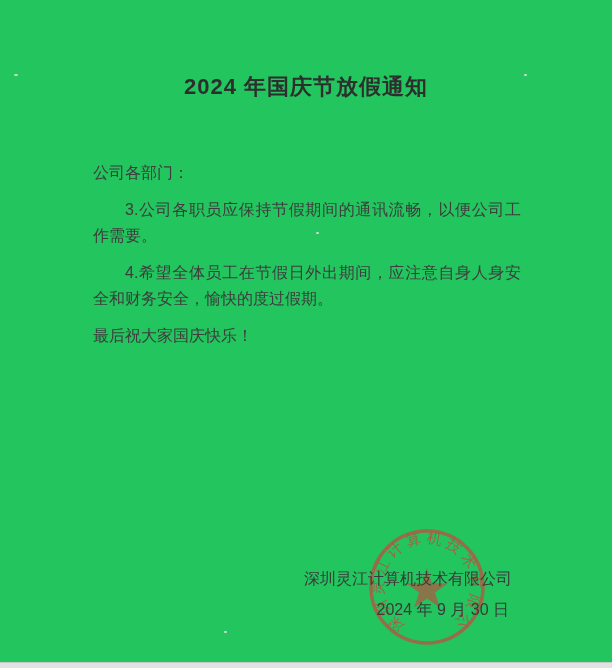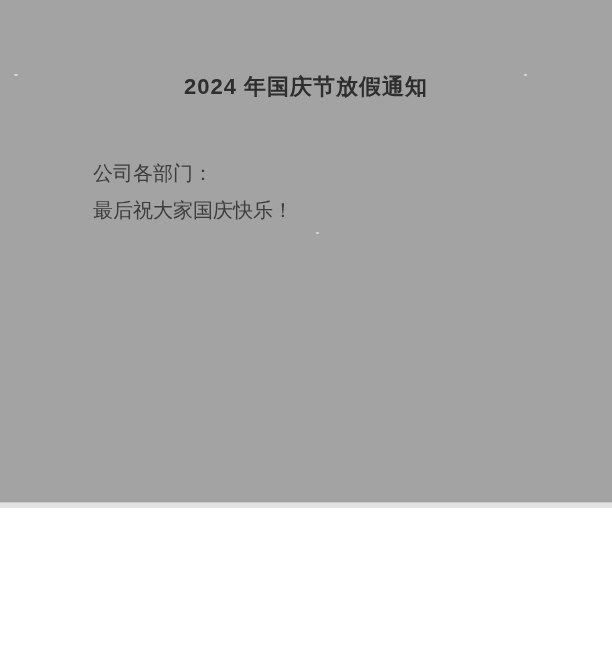--- a/index.html
+++ b/index.html
@@ -1,20 +1,20 @@
 <!DOCTYPE html>
 <html><head>
 <meta charset="utf-8">
 <style>
   html, body { margin: 0; padding: 0; background: #ffffff; }
   .page {
     position: relative;
     width: 612px;
-    height: 508px;
-    background: #a3a3a3;
+    height: 668px;
+    background: #22c55e;
     overflow: hidden;
     font-family: "Liberation Sans", "DejaVu Sans", sans-serif;
     color: #3d3d3d;
     text-decoration: underline;
   }
   .doc-title {
     position: absolute;
     top: 72px;
     left: 0;
     width: 612px;
@@ -23,21 +23,21 @@
     font-size: 22px;
     font-weight: bold;
     letter-spacing: 1px;
     color: #2e2e2e;
   }
   .body-text {
     position: absolute;
     top: 160px;
     left: 93px;
     width: 428px;
-    font-size: 20px;
+    font-size: 16px;
     line-height: 26px;
     text-align: justify;
   }
   .body-text p { margin: 0 0 11px 0; }
   .body-text p.indent { text-indent: 32px; }
   .body-text p.closing { margin-bottom: 0; }
   .signature-block {
     position: absolute;
     top: 563px;
     right: 100px;
@@ -81,20 +81,22 @@
 </style>
 </head>
 <body>
 
 <div class="page">
 
   <h1 class="doc-title">2024 年国庆节放假通知</h1>
 
   <div class="body-text">
     <p>公司各部门：</p>
+    <p class="indent">3.公司各职员应保持节假期间的通讯流畅，以便公司工作需要。</p>
+    <p class="indent">4.希望全体员工在节假日外出期间，应注意自身人身安全和财务安全，愉快的度过假期。</p>
     <p class="closing">最后祝大家国庆快乐！</p>
   </div>
 
   <div class="signature-block">
     <div class="sig-company">深圳灵江计算机技术有限公司</div>
     <div class="sig-date">2024 年 9 月 30 日</div>
   </div>
 
   <svg class="stamp" width="150" height="150" viewBox="0 0 150 150" xmlns="http://www.w3.org/2000/svg" xmlns:xlink="http://www.w3.org/1999/xlink">
     <defs>

